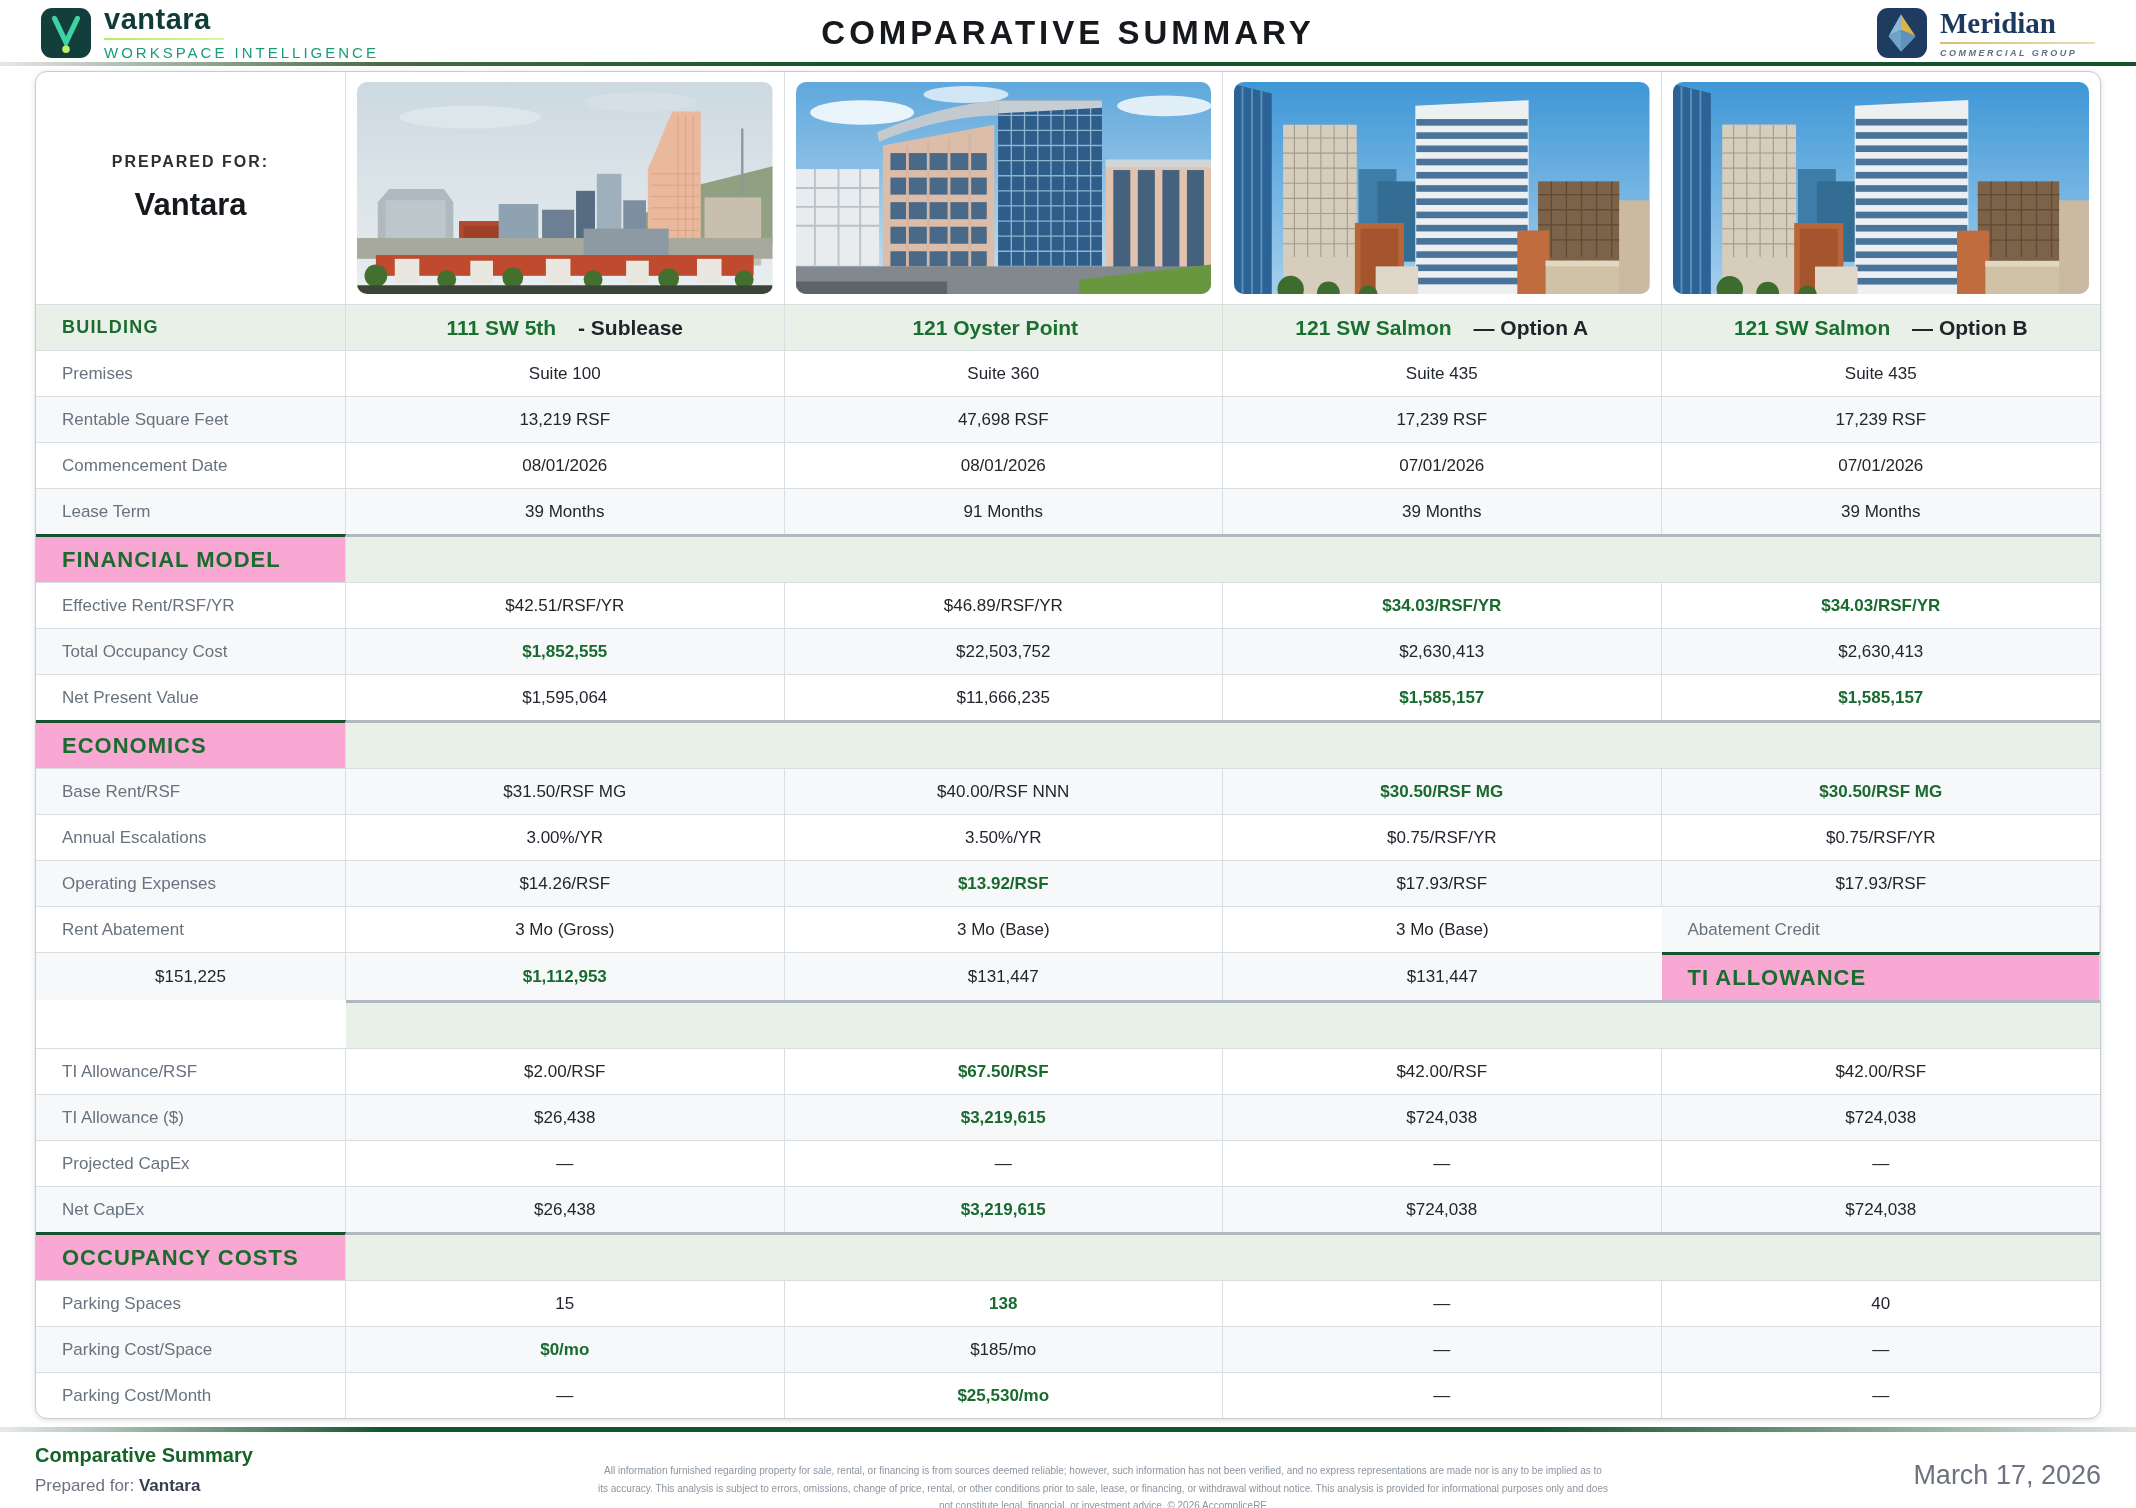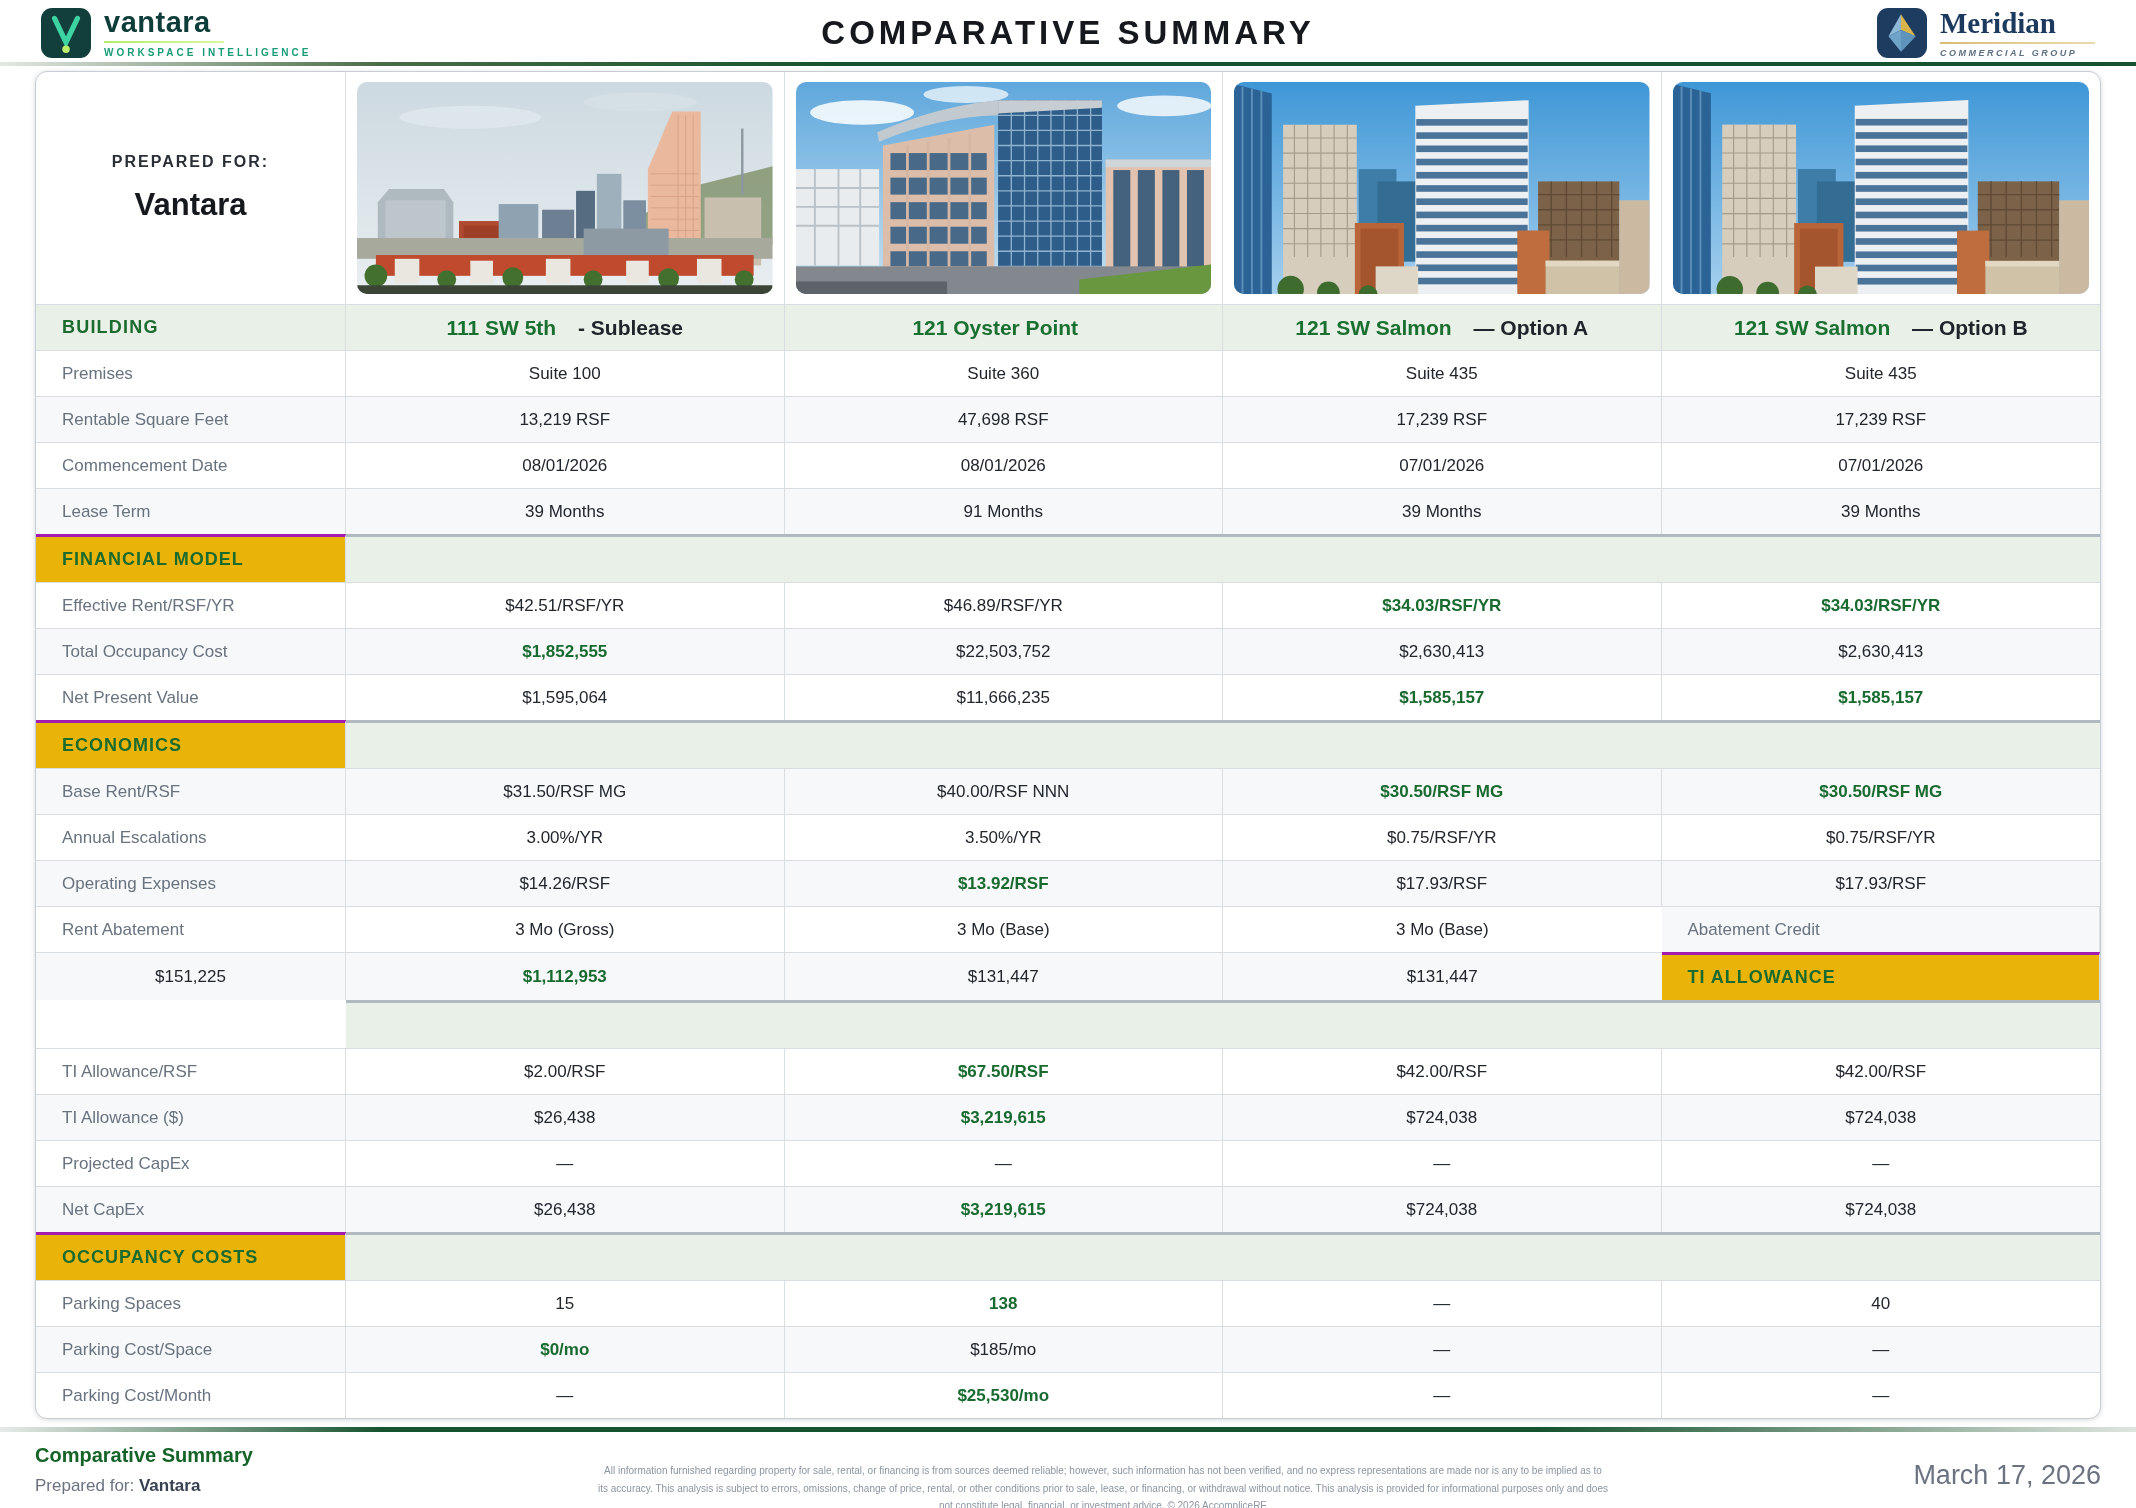--- a/index.html
+++ b/index.html
@@ -8,21 +8,21 @@
     width:2136px; height:1508px; overflow:hidden; position:relative;
     font-family:"Liberation Sans","DejaVu Sans",sans-serif; color:#22272e;
   }
   
   .topbar { height:60px; padding:6px 35px 0 35px; display:flex; align-items:center; justify-content:space-between; position:relative; }
   .page-title { position:absolute; left:0; right:0; text-align:center; font-size:33px; font-weight:700; letter-spacing:4px; color:#15191d; }
   .logoblock { display:flex; align-items:center; gap:13px; z-index:2; background:#fff; padding:0 6px; }
   .v-mark { width:50px; height:50px; border-radius:11px; background:#123f3b; display:flex; align-items:center; justify-content:center; }
   .v-name { font-size:29px; font-weight:700; color:#0e3c38; letter-spacing:.5px; line-height:1; }
   .v-underline { height:2px; width:120px; background:linear-gradient(90deg,#b4ec67,#d8f7a4); margin:4px 0 4px 0; }
-  .v-tag { font-size:10px; font-weight:700; letter-spacing:3px; color:#189c77; }
+  .v-tag { font-size:15px; font-weight:400; letter-spacing:3px; color:#189c77; }
   .m-mark { width:50px; height:50px; border-radius:11px; background:#1d3c60; display:flex; align-items:center; justify-content:center; }
   .m-name { font-family:"Liberation Serif","DejaVu Serif",serif; font-size:29px; font-weight:700; color:#1c3a5e; line-height:1; }
   .m-underline { height:2px; width:155px; background:linear-gradient(90deg,#d9bd75,#eadbb0); margin:4px 0 4px 0; }
   .m-tag { font-size:9px; font-weight:700; letter-spacing:2.5px; color:#5d6f82;font-style:italic; }
   .top-divider { height:4px; margin-top:2px; background:linear-gradient(90deg,#e3e8e3 0%,#476b45 18%,#14532d 40%,#14532d 100%); }
   
   .table-card { width:2066px; margin:5px auto 0 auto; border:1.5px solid #c7cdd2; border-radius:12px; overflow:hidden; box-shadow:0 1px 5px rgba(40,50,60,.18); background:#fff; }
   .grid { display:grid; grid-template-columns:310px repeat(4,1fr); }
   .cell { border-top:1px solid #d9dee2; border-right:1px solid #d9dee2; display:flex; align-items:center; min-height:46px; font-size:17px; }
   .lastcol { border-right:none; }
@@ -34,21 +34,21 @@
   .prepared-client { font-size:31px; font-weight:700; color:#15191d; }
   .bhead { background:#e9f0e8; min-height:46px;text-align:center; }
   .bhead-label { font-size:18px; font-weight:700; letter-spacing:1.2px; color:#1a6b2d; padding-left:26px; }
   .bname { justify-content:center; font-size:21px; font-weight:700; gap:16px; }
   .bname .hl-part { color:#1a7030; white-space:pre; }
   .bname .rest-part { color:#20252b; white-space:pre; }
   .row-label { padding-left:26px; color:#68737f; }
   .val { justify-content:center; color:#22272e; }
   .val.hl { color:#186a2f; font-weight:700; }
   .stripe { background:#f7f8f9; }
-  .sec-label { background:#eab308; color:#1a6b2d; font-weight:700; font-size:18px; letter-spacing:1px; padding-left:26px; min-height:48px; border-top:3px solid #a21caf; }
+  .sec-label { background:#f9a8d4; color:#1a6b2d; font-weight:700; font-size:22px; letter-spacing:1px; padding-left:26px; min-height:48px; border-top:3px solid #14532d; }
   .sec-rest { grid-column:2 / span 4; background:#e9f0e8; border-right:none; min-height:48px; border-top:3px solid #b1b9c0; }
   
   .bottom-divider { height:5px; margin-top:8px; background:linear-gradient(90deg,#e7ebe7 0%,#14532d 18%,#14532d 72%,#dfe5df 100%); }
   .footer { display:flex; align-items:flex-start; padding:12px 35px 0 35px; gap:30px; }
   .f-left { min-width:330px; }
   .f-title { font-size:20px; font-weight:700; color:#156327; margin-bottom:9px; }
   .f-prepared { font-size:17px; color:#6b7280; }
   .f-prepared b { color:#374151; }
   .f-disclaimer { flex:1; max-width:1010px; margin:16px auto; text-align:center; font-size:10px; line-height:1.75; color:#8b95a1; padding-top:2px; }
   .f-date { min-width:260px; text-align:right; font-size:27px; color:#6b7280; padding-top:16px; }

